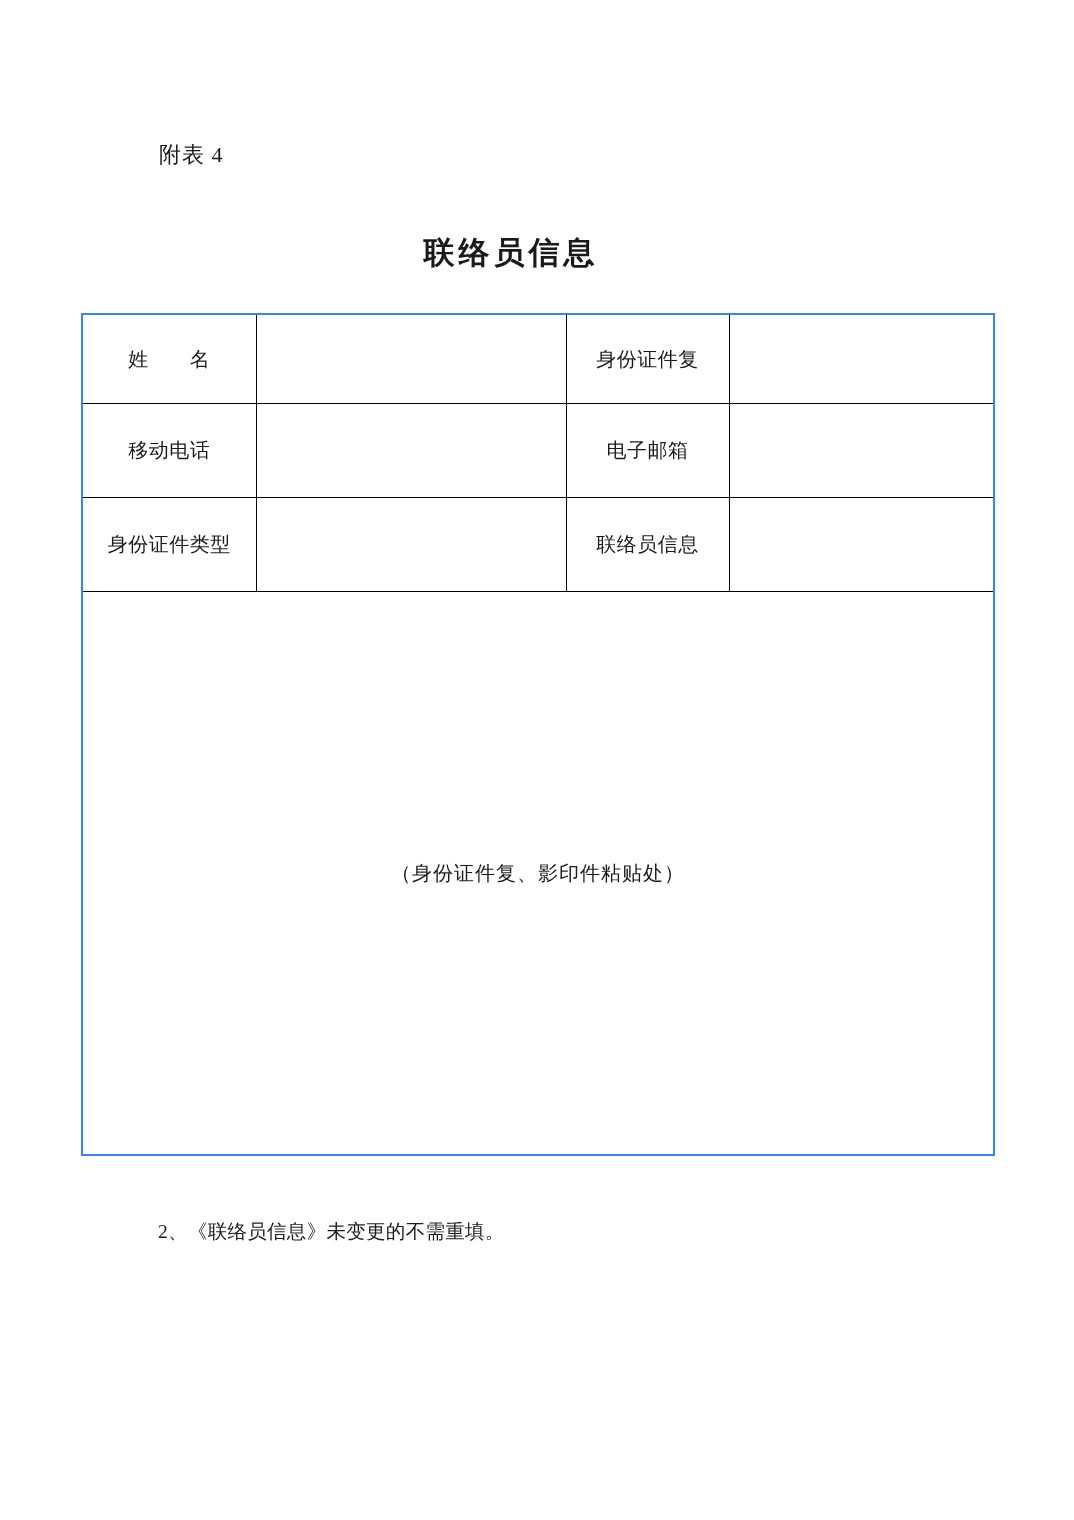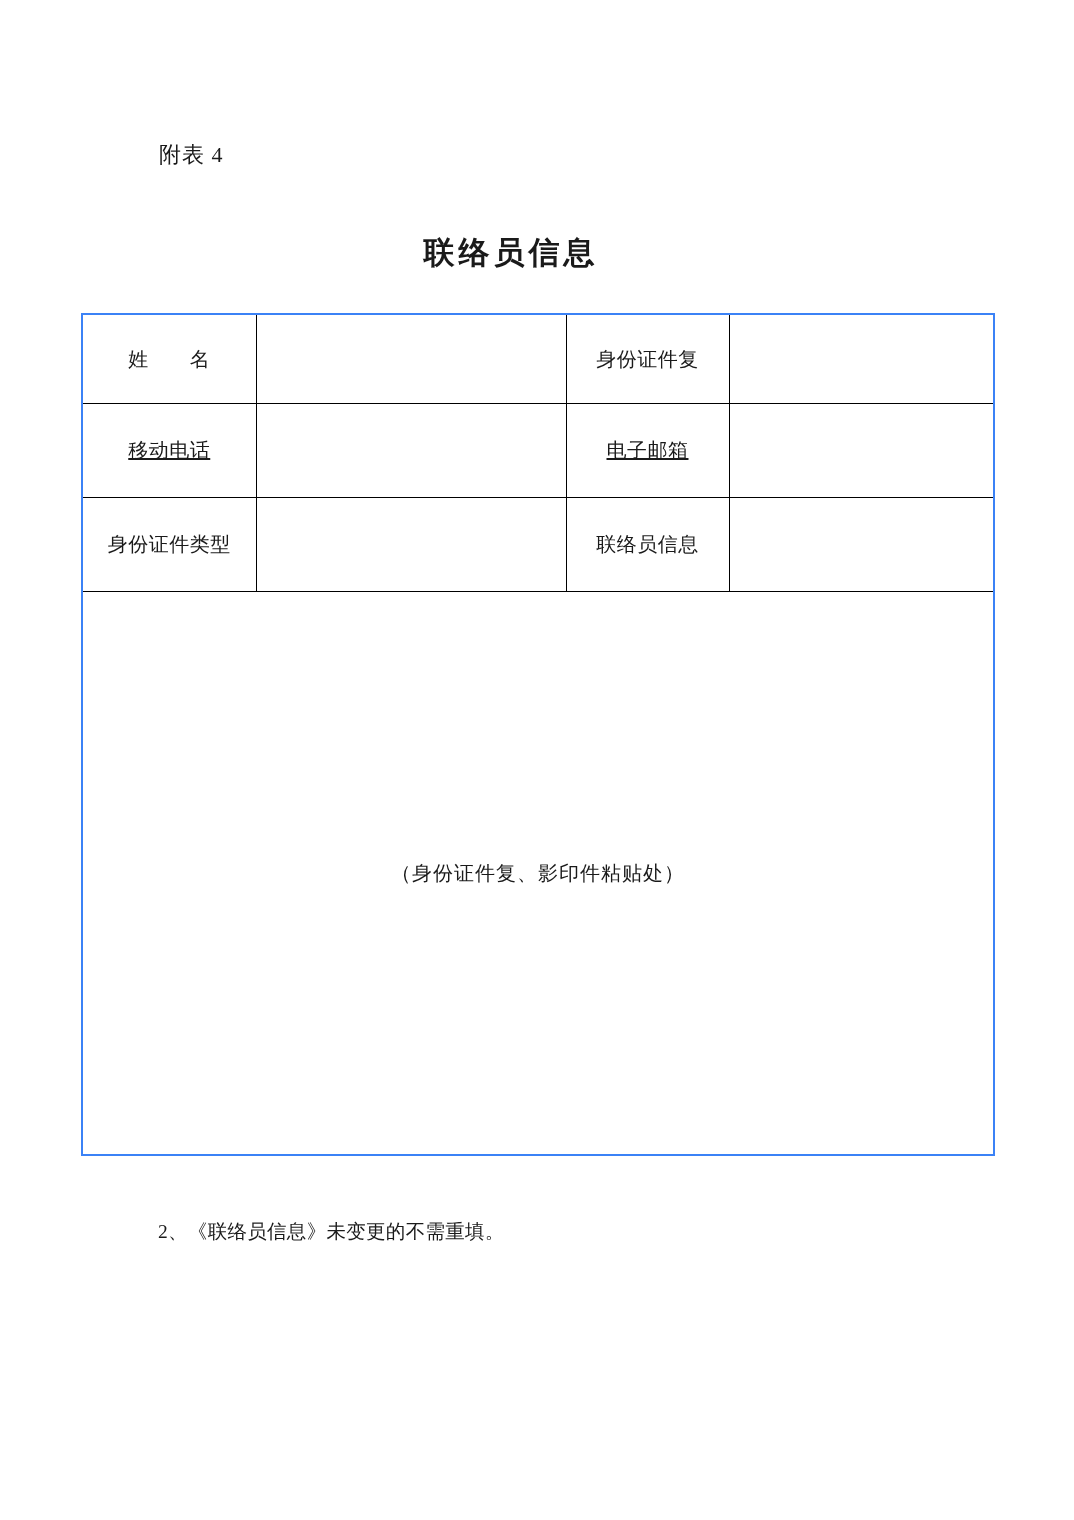--- a/index.html
+++ b/index.html
@@ -44,21 +44,21 @@
     border: 2px solid #3b82f6;
   }
   table.form-table td {
     border: 1px solid #000000;
     padding: 0;
     font-size: 20px;
     vertical-align: middle;
     overflow: hidden;
   }
   tr.row-1 td { height: 88px; }
-  tr.row-2 td { height: 93px; text-decoration: underline; }
+  tr.row-2 td { height: 93px; }
   tr.row-3 td { height: 93px; margin-left: 40px; }
   tr.row-paste td { height: 562px; }
   td.label-cell {
     text-align: center;
     letter-spacing: 0.5px;
     white-space: pre;
   }
   td.value-cell {
     background: #ffffff;
   }

